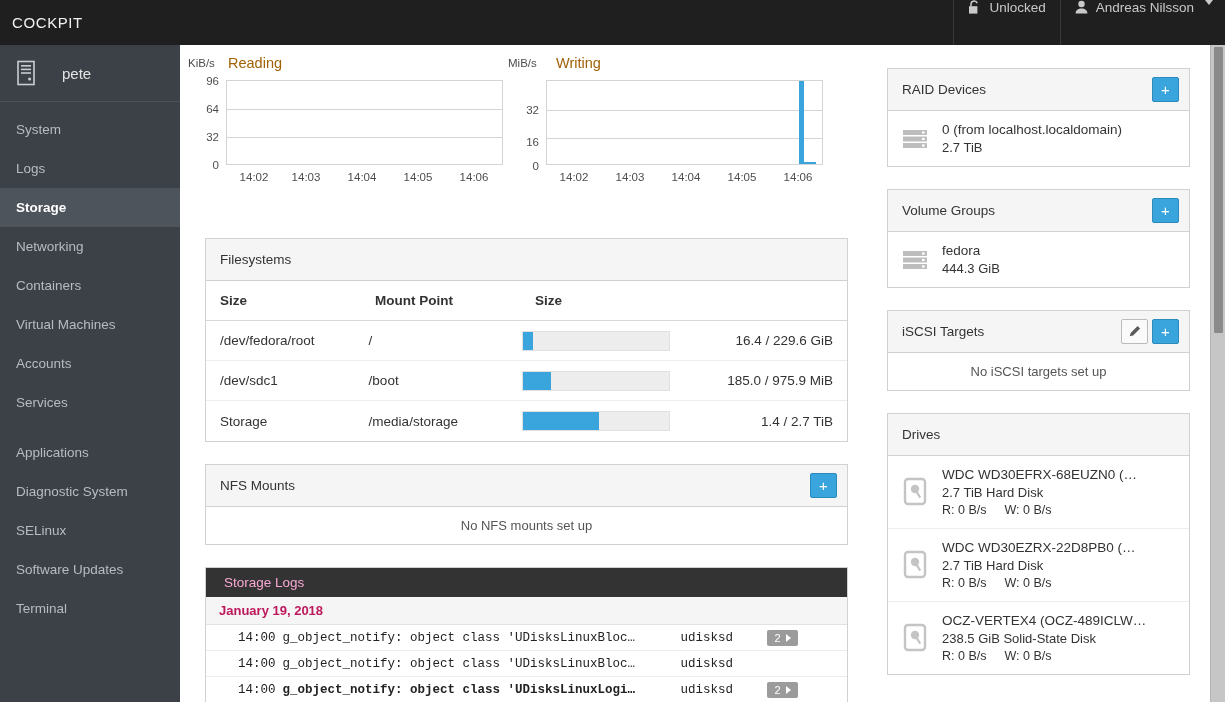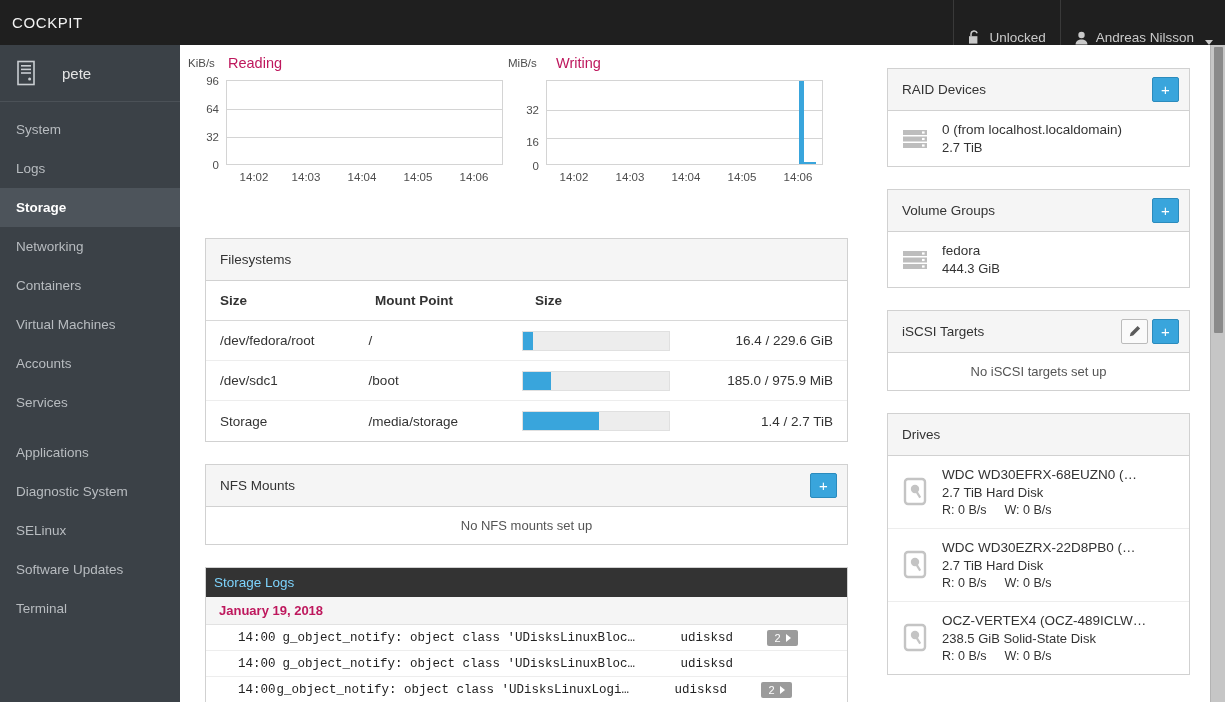--- a/index.html
+++ b/index.html
@@ -16,21 +16,21 @@
   .topbar {
     position: absolute; top: 0; left: 0; width: 1225px; height: 45px;
     background: #1f1f1f; display: flex; align-items: center;
   }
   .topbar-brand {
     color: #f2f2f2; font-size: 15px; letter-spacing: 0.6px;
     padding-left: 12px; flex: 1;
   }
   .topbar-right { display: flex; align-items: center; height: 45px; }
   .tb-item {
-    display: flex; align-items: flex-end; gap: 8px;
+    display: flex; align-items: flex-start; gap: 8px;
     height: 45px; padding: 0 14px;
     color: #c9c9c9; font-size: 13.5px;
     border-left: 1px solid #393939;
   }
   .tb-item:last-child { padding-right: 12px; }
   .icon-svg { display: block; }
   .caret-down {
     width: 0; height: 0; margin-left: 3px;
     border-left: 4px solid transparent;
     border-right: 4px solid transparent;
@@ -65,21 +65,21 @@
     overflow: hidden;
   }
 
   
   .charts { position: relative; height: 155px; }
   .chart { position: absolute; top: 12px; }
   .chart-unit {
     position: absolute; font-size: 11.5px; color: #4d4d4d;
   }
   .chart-title {
-    position: absolute; font-size: 14.5px; color: #be185d;
+    position: absolute; font-size: 14.5px; color: #a16207;
   }
   .plot {
     position: absolute; border: 1px solid #d4d4d4; background: #fff;
     overflow: hidden;
   }
   .gridline {
     position: absolute; left: 0; right: 0; height: 1px; background: #d4d4d4;
   }
   .ytick {
     position: absolute; right: 0; font-size: 11.5px; color: #4d4d4d;
@@ -136,22 +136,22 @@
   .c-size { flex: 1; font-size: 13.5px; color: #333; display: flex; align-items: center; }
   .bar-track {
     width: 148px; height: 20px; background: #ededed; border: 1px solid #e0e0e0;
   }
   .bar-fill { height: 100%; background: #39a5dc; }
   .c-usage { width: 170px; text-align: right; font-size: 13.5px; color: #333; }
 
   
   .logs-panel { border: 1px solid #d1d1d1; }
   .logs-head {
-    height: 29px; background: #333; color: #7dd3fc;
-    display: flex; align-items: center; padding-left: 8px; font-size: 13.5px;
+    height: 29px; background: #333; color: #f9a8d4;
+    display: flex; align-items: center; padding-left: 18px; font-size: 13.5px;
   }
   .logs-date {
     height: 28px; background: #f5f5f5; border-bottom: 1px solid #e2e2e2;
     display: flex; align-items: center; padding-left: 13px;
     font-size: 13px; font-weight: bold; color: #be185d;
   }
   .log-row {
     height: 26px; display: flex; align-items: center;
     border-bottom: 1px solid #ededed; padding-left: 32px; padding-right: 10px;
   }
@@ -403,21 +403,21 @@
         </div>
 
         <div class="log-row">
           <span class="log-msg">14:00</span>
           <span class="log-msg" style="margin-left:7px;width:386px;">g_object_notify: object class 'UDisksLinuxBloc…</span>
           <span class="log-svc">udisksd</span>
         </div>
 
         <div class="log-row">
           <span class="log-msg">14:00</span>
-          <span class="log-msg" style="margin-left:1px;width:386px;">g_object_notify: object class 'UDisksLinuxLogi…</span>
+          <span class="log-msg" style="margin-left:7px;width:386px;font-weight:bold;">g_object_notify: object class 'UDisksLinuxLogi…</span>
           <span class="log-svc">udisksd</span>
           <span class="log-badge">
             <span>2</span>
             <span class="badge-tri"></span>
           </span>
         </div>
 
       </div>
     </div>
 

